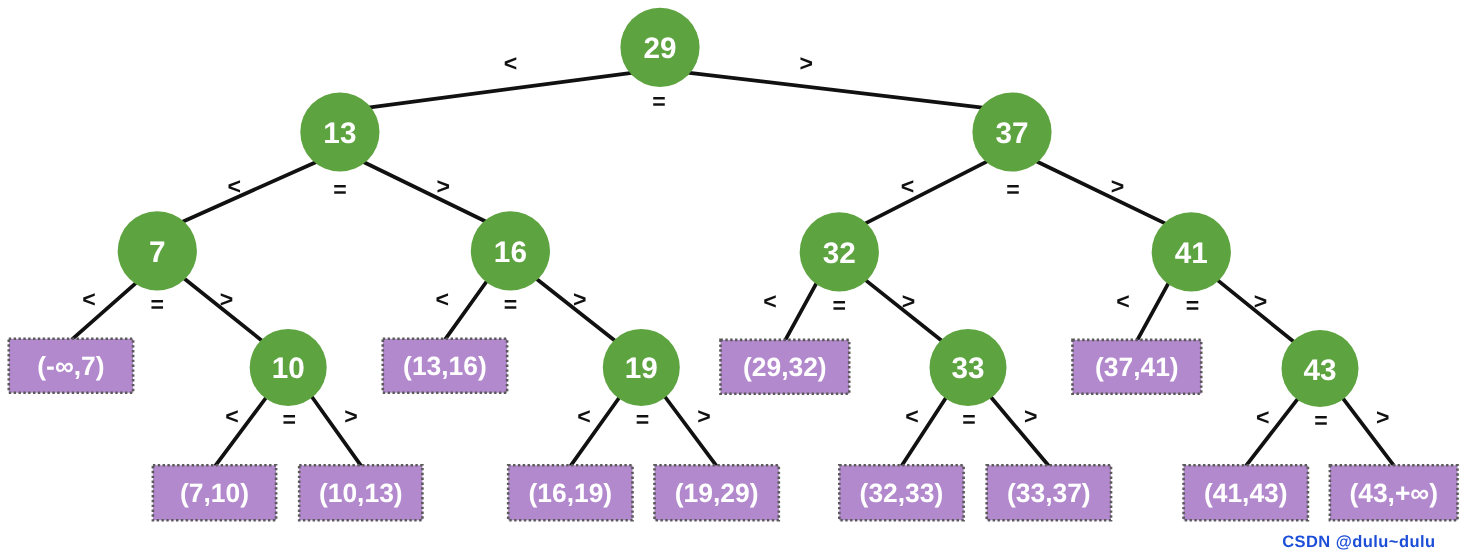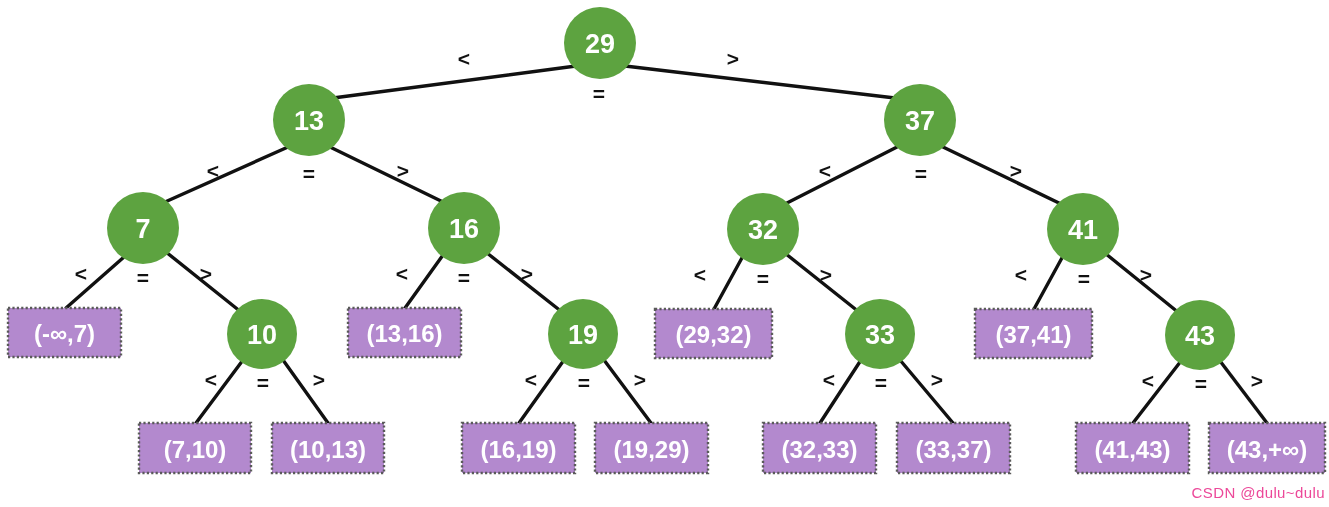--- a/index.html
+++ b/index.html
@@ -62,27 +62,28 @@
   .cmp-label {
     fill: #111111;
     font-family: "Liberation Sans", sans-serif;
     font-size: 21px;
     font-weight: bold;
     text-anchor: middle;
     dominant-baseline: central;
   }
   .watermark {
     position: absolute;
-    right: 4px;
+    right: 24px;
     bottom: 6px;
-    color: #ec4899;
+    color: #1d4ed8;
     font-family: "Liberation Sans", sans-serif;
     font-size: 15px;
     letter-spacing: 0.4px;
     white-space: nowrap;
+    font-weight: bold;
   }
 </style>
 </head>
 <body>
 
 <div id="canvas">
   <svg id="tree" viewBox="0 0 1329 507">
     <g id="edges-layer">
         <line x1="576" y1="66" x2="333" y2="98" class="edge"></line>
         <line x1="625" y1="66" x2="895" y2="98" class="edge"></line>

